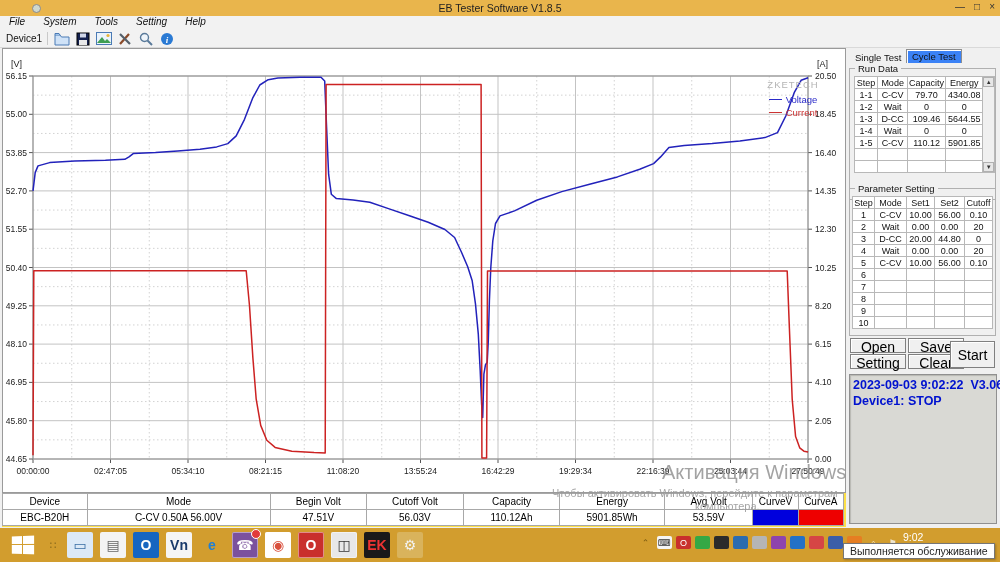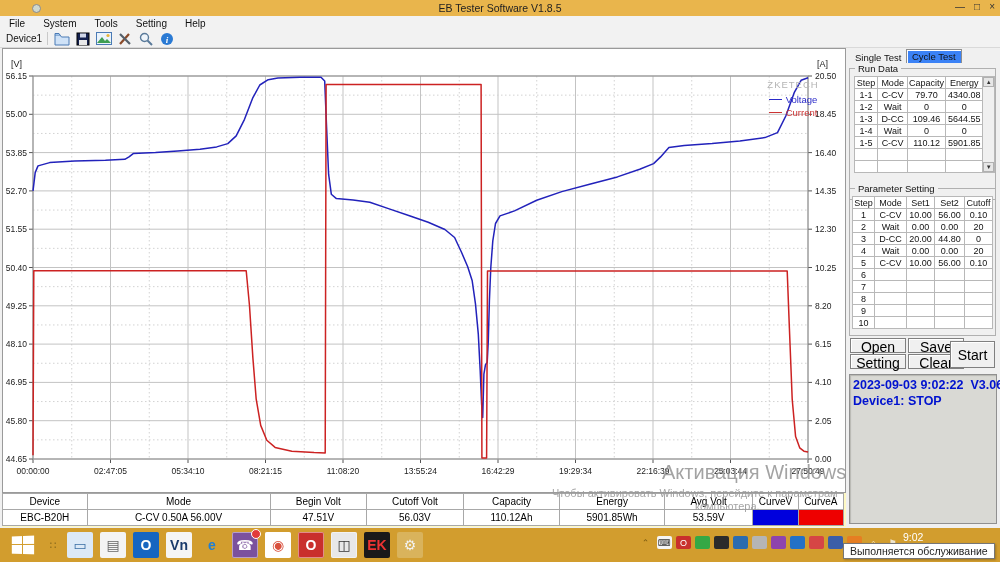--- a/index.html
+++ b/index.html
@@ -8,42 +8,42 @@
   .screen { position:absolute; inset:0; }
 
   
   .titlebar { position:absolute; left:0; top:0; width:1000px; height:16px; background:#e9b54c; display:flex; align-items:center;padding-left:28px; }
   .appico { width:9px; height:9px; border-radius:50%; background:#cfd8cf; border:1px solid #8a8a8a; margin-left:4px; }
   .title { position:absolute; left:0; right:0; text-align:center; font-size:10.5px; color:#222; }
   .winctl { position:absolute; right:5px; top:1px; font-size:10px; color:#333; display:flex; gap:9px; }
   .winctl span { cursor:default; }
 
   
-  .menubar { position:absolute; left:0; top:16px; width:1000px; height:14px; background:#f2f2f2; display:flex; align-items:center; font-size:10px; color:#111; }
+  .menubar { position:absolute; left:0; top:16px; width:1000px; height:14px; background:#f2f2f2; display:flex; align-items:flex-start; font-size:10px; color:#111;font-style:italic; }
   .menubar span { padding:0 9px; }
   .toolbar { position:absolute; left:0; top:30px; width:1000px; height:18px; background:#f2f2f2; border-bottom:1px solid #d9d9d9; display:flex; align-items:center; font-size:10px; color:#111; }
   .devlbl { margin-left:6px; }
   .tsep { width:1px; height:13px; background:#c9c9c9; margin:0 5px; }
   .tico { width:17px; height:15px; margin-right:4px; display:inline-flex; align-items:center; justify-content:center; }
 
   
   .chart-panel { position:absolute; left:2px; top:48px; width:844px; height:445px; background:#fff; border:1px solid #9a9a9a; }
   .chart-title { position:absolute; left:0; right:40px; top:5px; text-align:center; font-size:12px; color:#222; }
   .vunit { position:absolute; left:8px; top:10px; font-size:9px; color:#222; }
   .aunit { position:absolute; left:814px; top:10px; font-size:9px; color:#222; }
   .chart-svg { position:absolute; left:0; top:0; }
   .legend { position:absolute; left:744px; top:30px; width:92px; font-size:9.5px; }
   .legend .wm { color:#b4b4b4; text-align:center; letter-spacing:1px; margin-bottom:3px; }
   .legend .li { display:flex; align-items:center; gap:4px; height:13px; justify-content:center; }
   .legend .dash { display:inline-block; width:13px; height:0; border-top:1.5px solid; }
   .lv { color:#2a2ac8; } .lv .dash{ border-color:#2a2ac8; }
   .lc { color:#cc3333; } .lc .dash{ border-color:#cc3333; }
 
   
-  .summary { position:absolute; left:2px; top:493px; width:844px; height:34px; background:#fef9c3; }
+  .summary { position:absolute; left:2px; top:493px; width:844px; height:34px; background:#fde047; }
   .summary table { border-collapse:collapse; width:842px; table-layout:fixed; }
   .summary th, .summary td { border:1px solid #a8a8a8; font-size:10px; font-weight:normal; text-align:center; height:16px; white-space:nowrap; overflow:hidden; background:#fff; }
 
   
   .right-panel { position:absolute; left:846px; top:48px; width:154px; height:479px; background:#f0f0f0; font-size:9.5px; color:#111; }
   .tab { position:absolute; top:3px; height:14px; line-height:13px; padding:0 5px; }
   .tab.inactive { left:4px; }
   .tab.active { left:60px; top:1px; background:#3b82f6; border:1px solid #8e8e8e; border-bottom:none; box-shadow:inset 1px 1px 0 #fff; }
   .group { position:absolute; left:3px; width:147px; border:1px solid #b0b0b0; }
   .group .glabel { position:absolute; top:-6px; left:5px; background:#f0f0f0; padding:0 3px; font-size:9.5px; }

